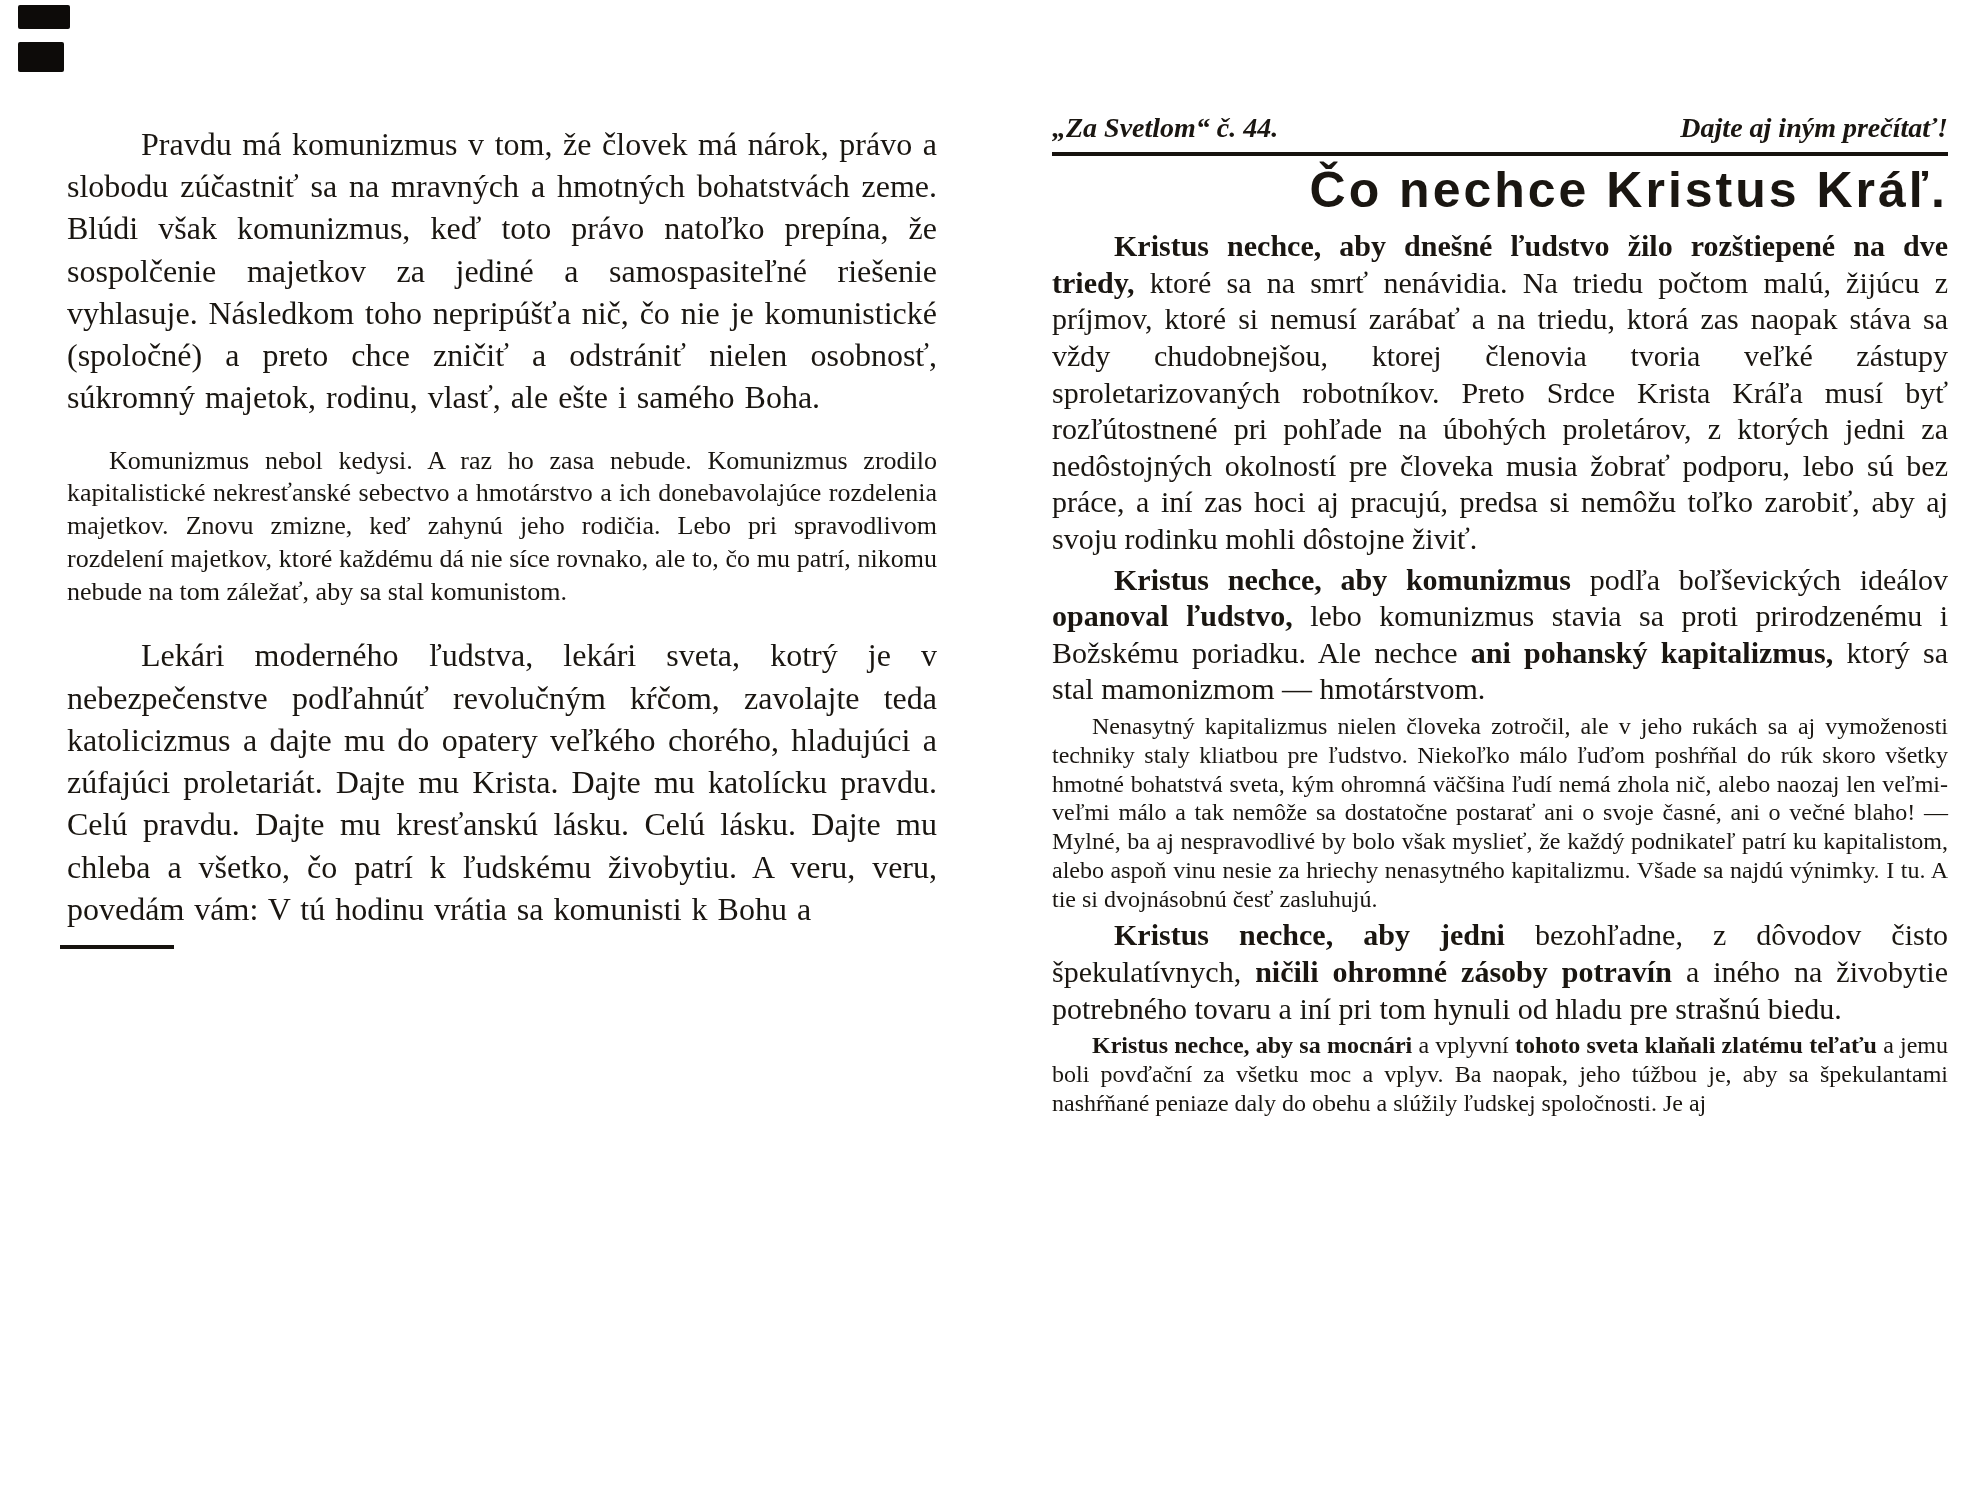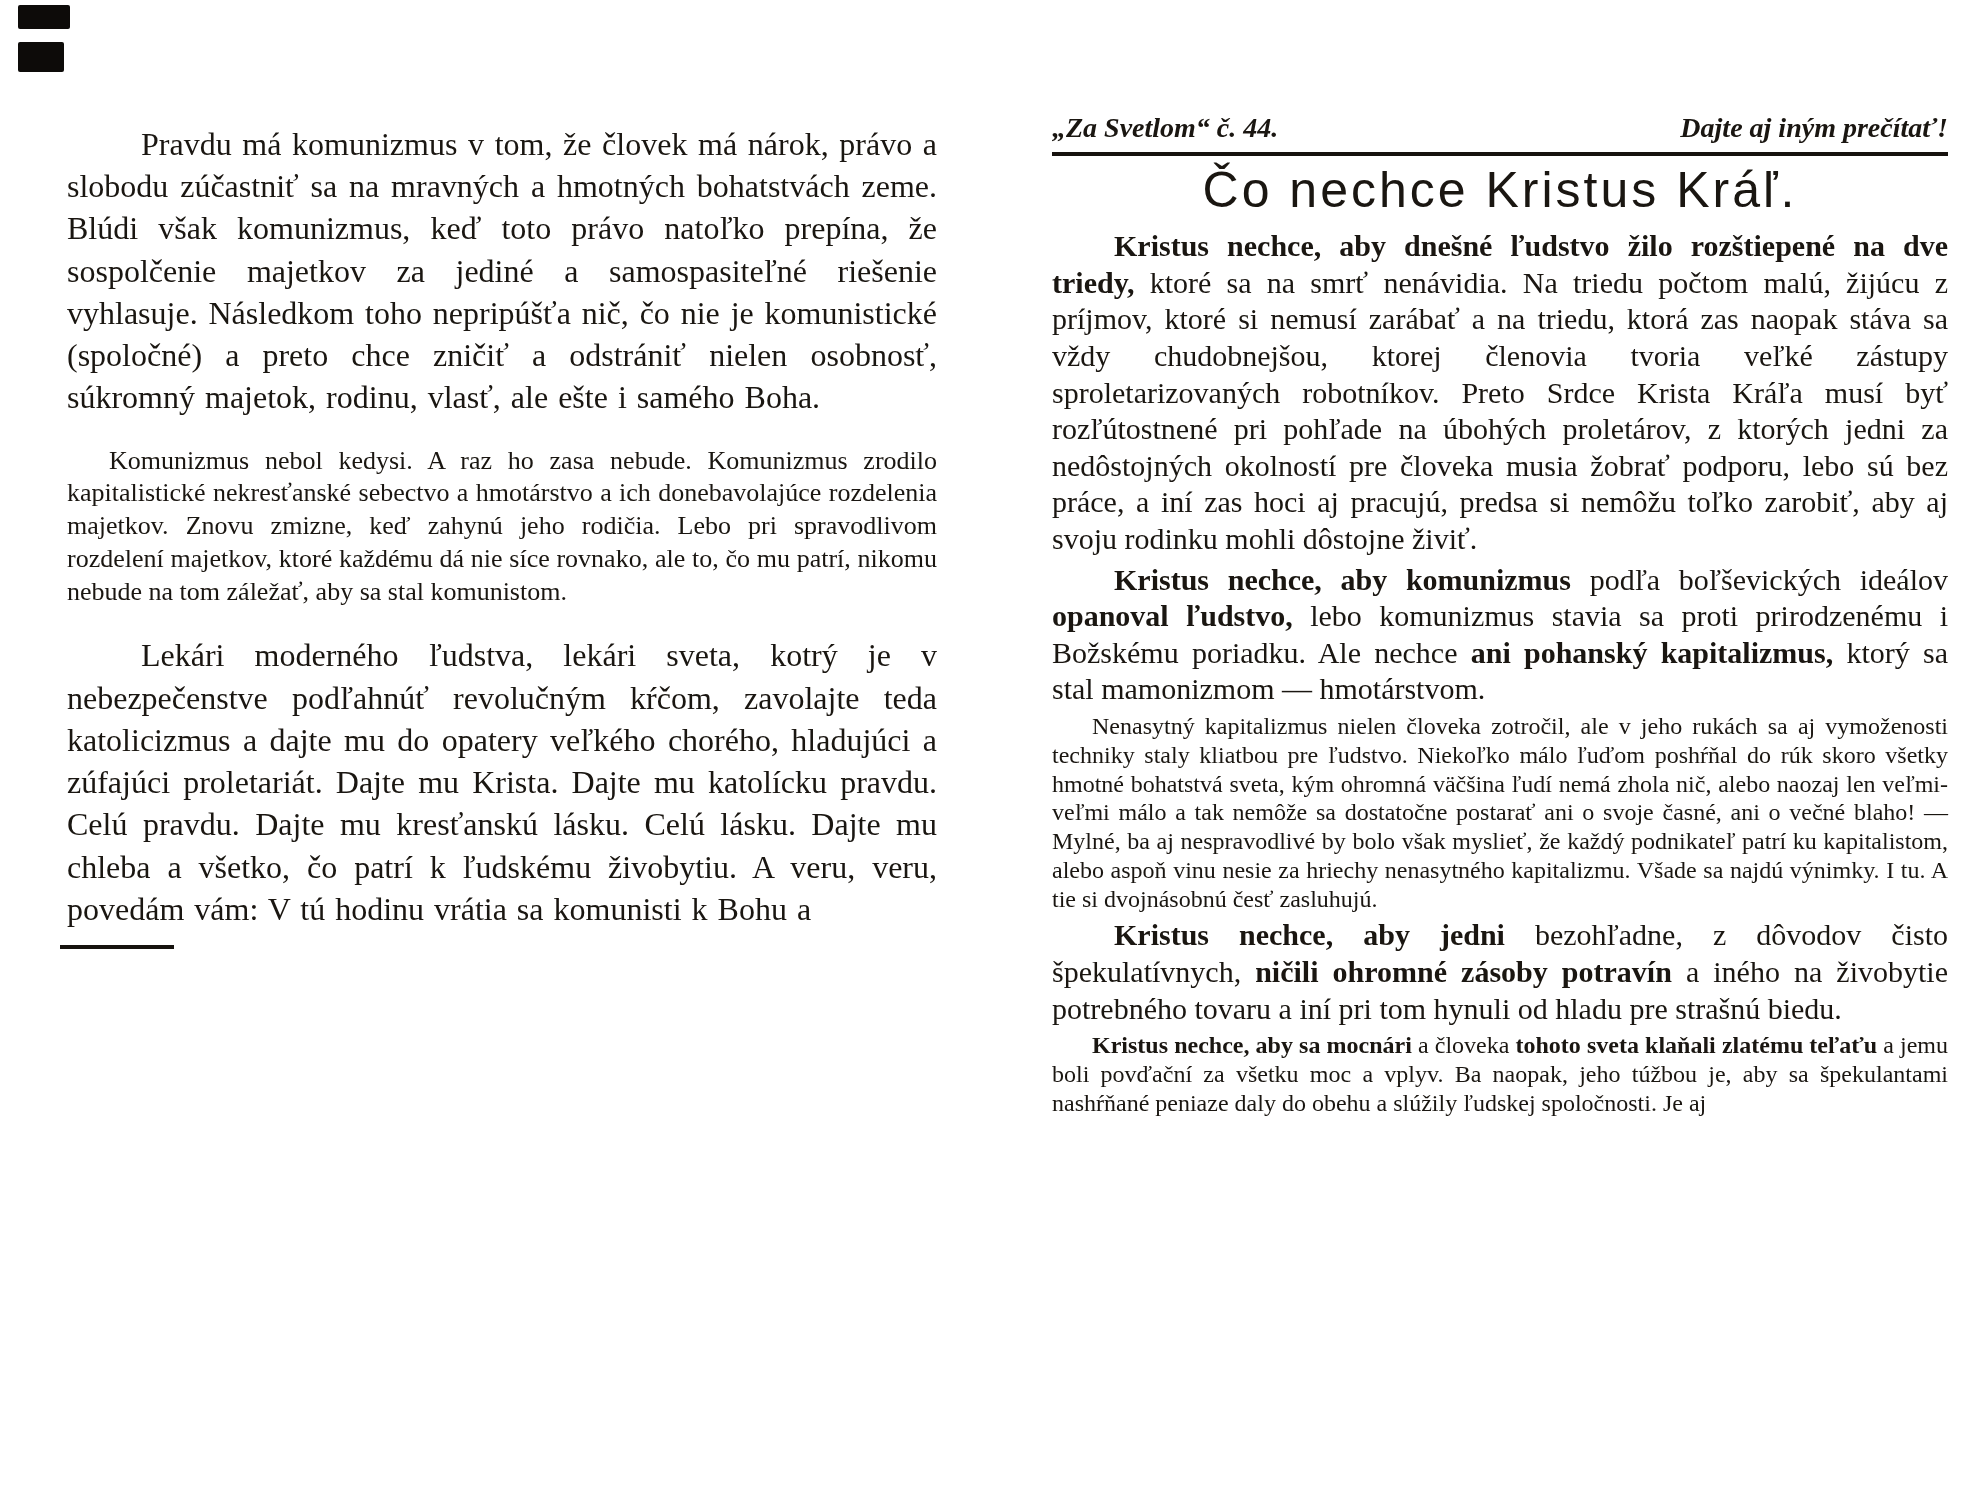--- a/index.html
+++ b/index.html
@@ -72,25 +72,25 @@
   }
   .rule-full {
     width: 100%;
     height: 4px;
     background: #16120e;
     margin: 8px 0 6px 0;
   }
   .article-title {
     margin: 6px 0 10px 0;
     font-family: "Liberation Sans", "DejaVu Sans", sans-serif;
-    font-weight: normal;
+    font-weight: bold;
     font-size: 50px;
     line-height: 1.12;
     letter-spacing: 3px;
-    text-align: center;
+    text-align: right;
     text-indent: 0;
   }
   .col-right p { margin: 4px 0 0 0; }
   .rp-main {
     font-size: 30px;
     line-height: 1.22;
     text-indent: 62px;
   }
   .rp-small {
     font-size: 24px;
@@ -128,14 +128,14 @@
   <h1 class="article-title">Čo nechce Kristus Kráľ.</h1>
 
   <p class="rp-main"><span class="b">Kristus nechce, aby dnešné ľudstvo žilo rozštiepené na dve triedy, </span><span>ktoré sa na smrť nenávidia. Na triedu počtom malú, žijúcu z príjmov, ktoré si nemusí zarábať a na triedu, ktorá zas naopak stáva sa vždy chudobnejšou, ktorej členovia tvoria veľké zástupy sproletarizovaných robotníkov. Preto Srdce Krista Kráľa musí byť rozľútostnené pri pohľade na úbohých proletárov, z ktorých jedni za nedôstojných okolností pre človeka musia žobrať podporu, lebo sú bez práce, a iní zas hoci aj pracujú, predsa si nemôžu toľko zarobiť, aby aj svoju rodinku mohli dôstojne živiť.</span></p>
 
   <p class="rp-main"><span class="b">Kristus nechce, aby komunizmus </span><span>podľa boľševických ideálov </span><span class="b">opanoval ľudstvo, </span><span>lebo komunizmus stavia sa proti prirodzenému i Božskému poriadku. Ale nechce </span><span class="b">ani pohanský kapitalizmus, </span><span>ktorý sa stal mamonizmom — hmotárstvom.</span></p>
 
   <p class="rp-small">Nenasytný kapitalizmus nielen človeka zotročil, ale v jeho rukách sa aj vymoženosti techniky staly kliatbou pre ľudstvo. Niekoľko málo ľuďom poshŕňal do rúk skoro všetky hmotné bohatstvá sveta, kým ohromná väčšina ľudí nemá zhola nič, alebo naozaj len veľmi-veľmi málo a tak nemôže sa dostatočne postarať ani o svoje časné, ani o večné blaho! — Mylné, ba aj nespravodlivé by bolo však myslieť, že každý podnikateľ patrí ku kapitalistom, alebo aspoň vinu nesie za hriechy nenasytného kapitalizmu. Všade sa najdú výnimky. I tu. A tie si dvojnásobnú česť zasluhujú.</p>
 
   <p class="rp-main"><span class="b">Kristus nechce, aby jedni </span><span>bezohľadne, z dôvodov čisto špekulatívnych, </span><span class="b">ničili ohromné zásoby potravín </span><span>a iného na živobytie potrebného tovaru a iní pri tom hynuli od hladu pre strašnú biedu.</span></p>
 
-  <p class="rp-small"><span class="b">Kristus nechce, aby sa mocnári </span><span>a človeka </span><span class="b">tohoto sveta klaňali zlatému teľaťu </span><span>a jemu boli povďační za všetku moc a vplyv. Ba naopak, jeho túžbou je, aby sa špekulantami nashŕňané peniaze daly do obehu a slúžily ľudskej spoločnosti. Je aj</span></p>
+  <p class="rp-small"><span class="b">Kristus nechce, aby sa mocnári </span><span>a vplyvní </span><span class="b">tohoto sveta klaňali zlatému teľaťu </span><span>a jemu boli povďační za všetku moc a vplyv. Ba naopak, jeho túžbou je, aby sa špekulantami nashŕňané peniaze daly do obehu a slúžily ľudskej spoločnosti. Je aj</span></p>
 </div>
 
 </body></html>

